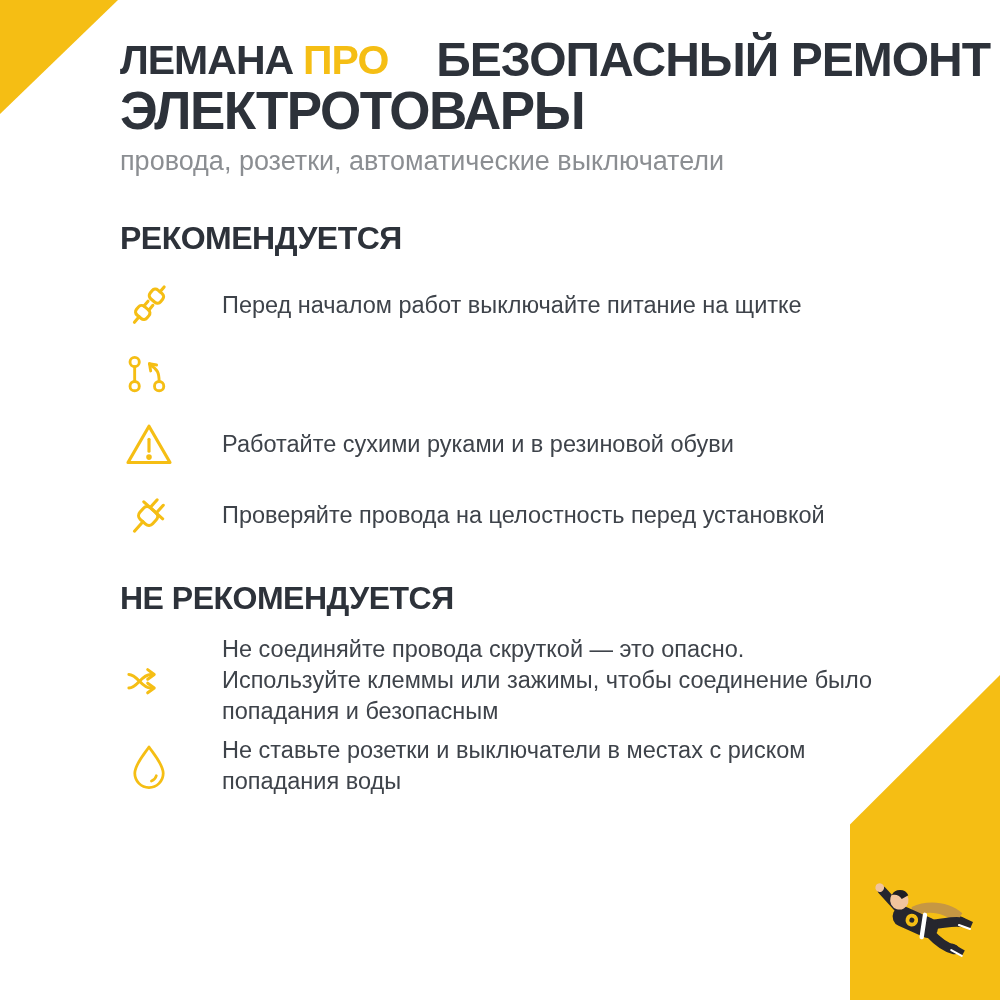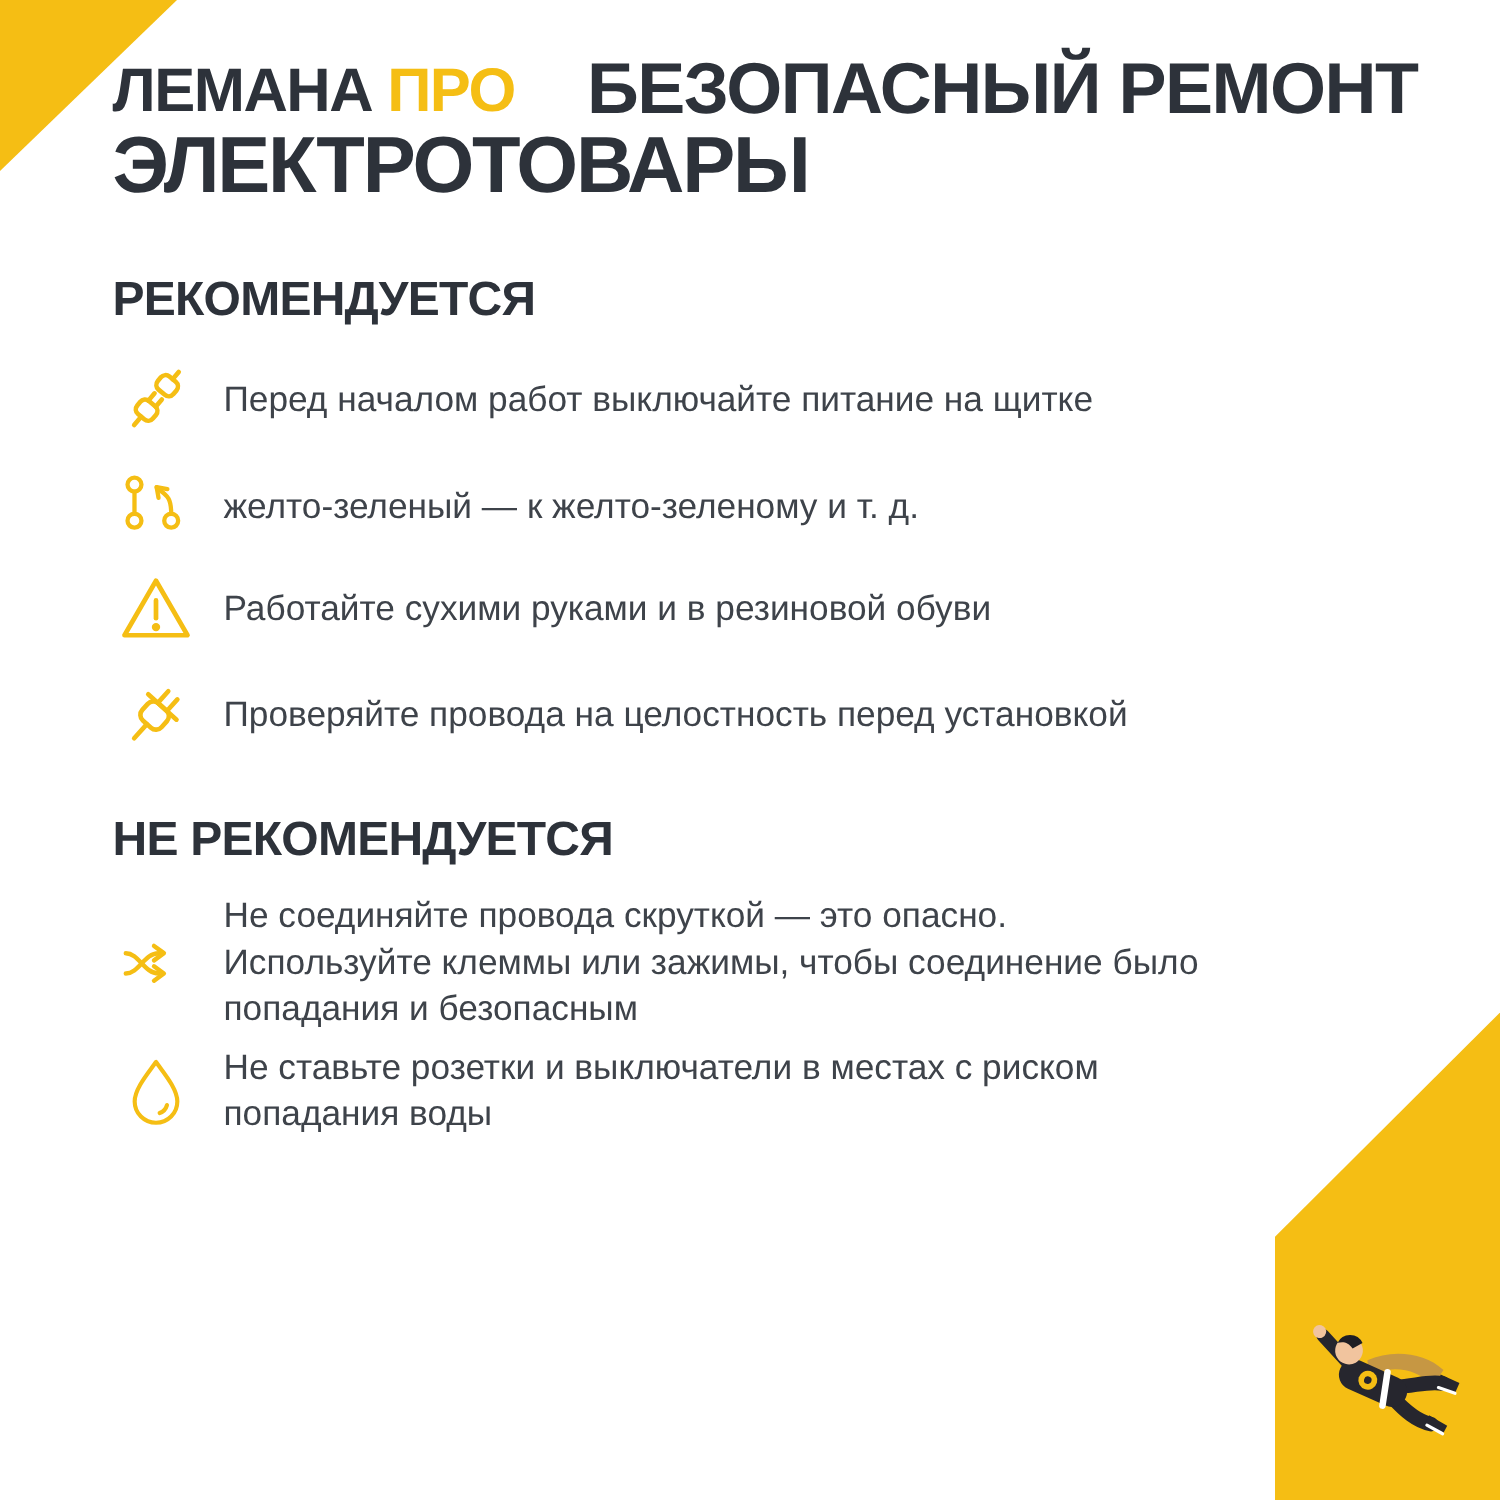--- a/index.html
+++ b/index.html
@@ -21,37 +21,37 @@
     background:var(--yellow);
     clip-path:polygon(0 0,100% 0,0 100%);
   }
   .corner-br{
     position:absolute;right:0;bottom:0;width:150px;height:325px;
     background:var(--yellow);
     clip-path:polygon(100% 0,0 46%,0 100%,100% 100%);
   }
   .mascot{position:absolute;right:10px;bottom:12px;width:136px;height:136px;}
 
-  .content{position:relative;padding:36px 60px 0 75px;}
+  .content{position:relative;padding:36px 60px 0 120px;}
 
   .header-row{display:flex;align-items:center;gap:48px;}
   .logo{font-size:41px;font-weight:900;letter-spacing:-1px;color:var(--dark);white-space:nowrap;line-height:1;}
   .logo .pro{color:var(--yellow);margin-left:10px;}
   .campaign{font-size:48px;font-weight:800;letter-spacing:-1px;color:var(--dark);white-space:nowrap;line-height:1;}
 
   .h1{font-size:53px;line-height:1.02;font-weight:900;letter-spacing:-1.5px;color:var(--dark);}
   .subtitle{margin-top:7px;font-size:27px;line-height:1.2;font-weight:400;color:var(--gray);}
 
   .h2{font-size:32px;line-height:1;font-weight:900;letter-spacing:-0.5px;color:var(--dark);}
   .h2.rec{margin-top:45px;}
   .h2.notrec{margin-top:36px;}
 
   .items{margin-top:20px;}
   .items.loose{}
-  .item{display:flex;align-items:center;gap:16px;min-height:57px;margin-bottom:11px;}
+  .item{display:flex;align-items:center;gap:44px;min-height:57px;margin-bottom:11px;}
   .items.loose .item{margin-bottom:8px;}
   .item .icon{flex:0 0 58px;width:58px;display:flex;align-items:center;justify-content:center;}
   .item .icon svg{display:block;}
   .item .text{font-size:23.5px;line-height:31px;font-weight:500;color:var(--body);}
   svg .yl{stroke:var(--yellow);}
 </style>
 </head>
 <body>
 
 <div class="page">
@@ -61,20 +61,21 @@
   <div class="content">
 
     <div class="header-row">
       <div class="logo">
         <span>ЛЕМАНА</span><span class="pro">ПРО</span>
       </div>
       <div class="campaign">БЕЗОПАСНЫЙ РЕМОНТ</div>
     </div>
 
     <div class="h1">ЭЛЕКТРОТОВАРЫ</div>
+    <div class="subtitle">провода, розетки, автоматические выключатели</div>
 
     <div class="h2 rec">РЕКОМЕНДУЕТСЯ</div>
 
     <div class="items">
 
       <div class="item">
         <div class="icon">
           <svg width="58" height="62" viewBox="0 0 64 64" fill="none">
             <g class="yl" stroke="#F5BE14" stroke-width="3.4" stroke-linecap="round" stroke-linejoin="round" transform="rotate(40 32 32)">
               <rect x="24.5" y="36.5" width="15" height="12.5" rx="4.5"></rect>
@@ -99,21 +100,20 @@
               <line x1="15" y1="21" x2="15" y2="38.5"></line>
               <circle cx="15" cy="44" r="5.5"></circle>
               <circle cx="44" cy="44" r="5.5"></circle>
               <path d="M44 38.5 C44 28 42 24 33.5 19"></path>
               <path d="M32.5 17.5 L34 26"></path>
               <path d="M32.5 17.5 L41 19"></path>
             </g>
           </svg>
         </div>
         <div class="text">
-          <div>желто-зеленый — к желто-зеленому и т. д.</div>
         </div>
       </div>
 
       <div class="item">
         <div class="icon">
           <svg width="58" height="56" viewBox="0 0 64 64" fill="none">
             <g class="yl" stroke="#F5BE14" stroke-width="3.6" stroke-linecap="round" stroke-linejoin="round">
               <path d="M32 10.5 L56 52 L8 52 Z"></path>
               <line x1="32" y1="25.5" x2="32" y2="39"></line>
               <circle cx="32" cy="45.8" r="1.4" fill="#F5BE14"></circle>

